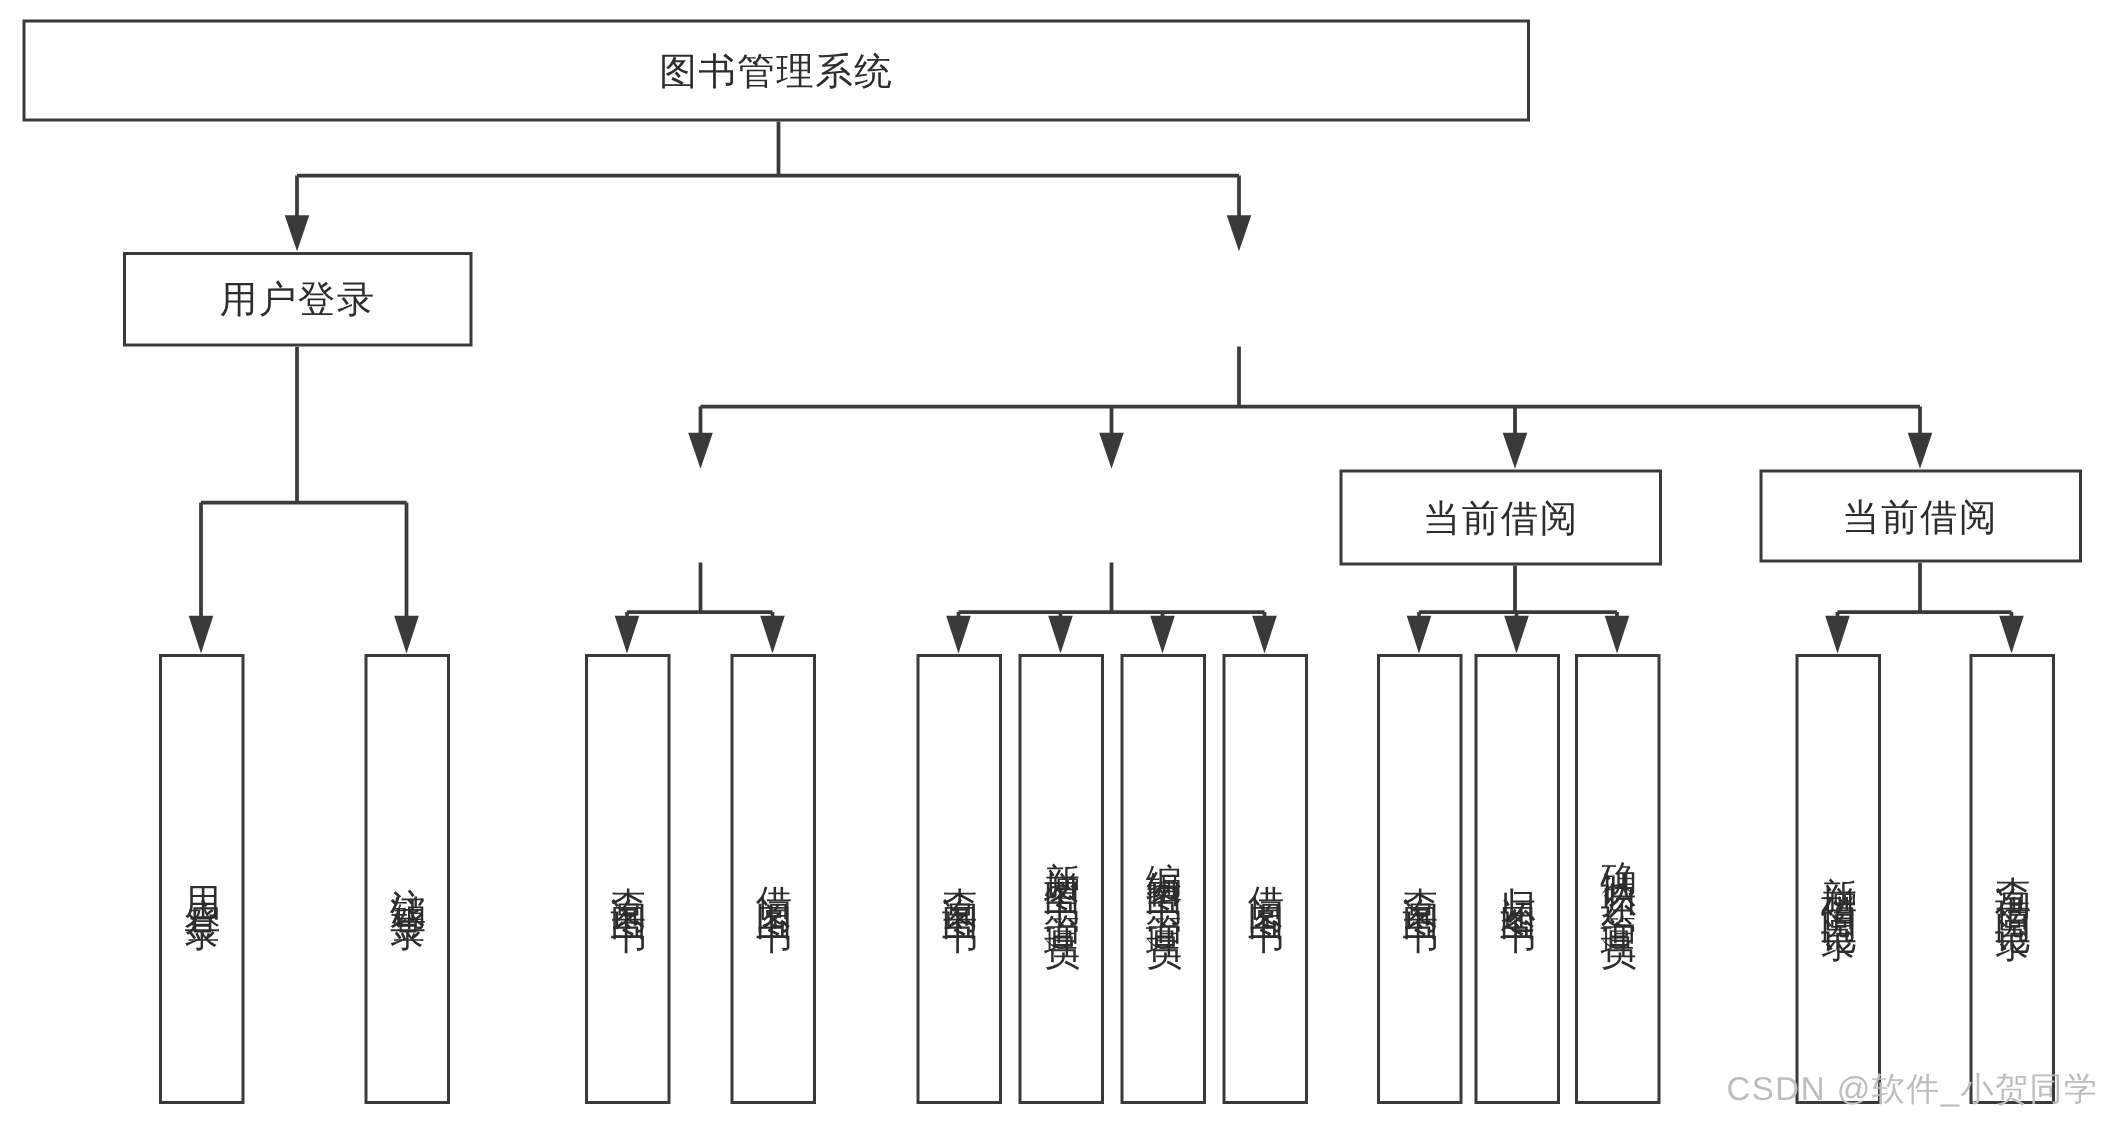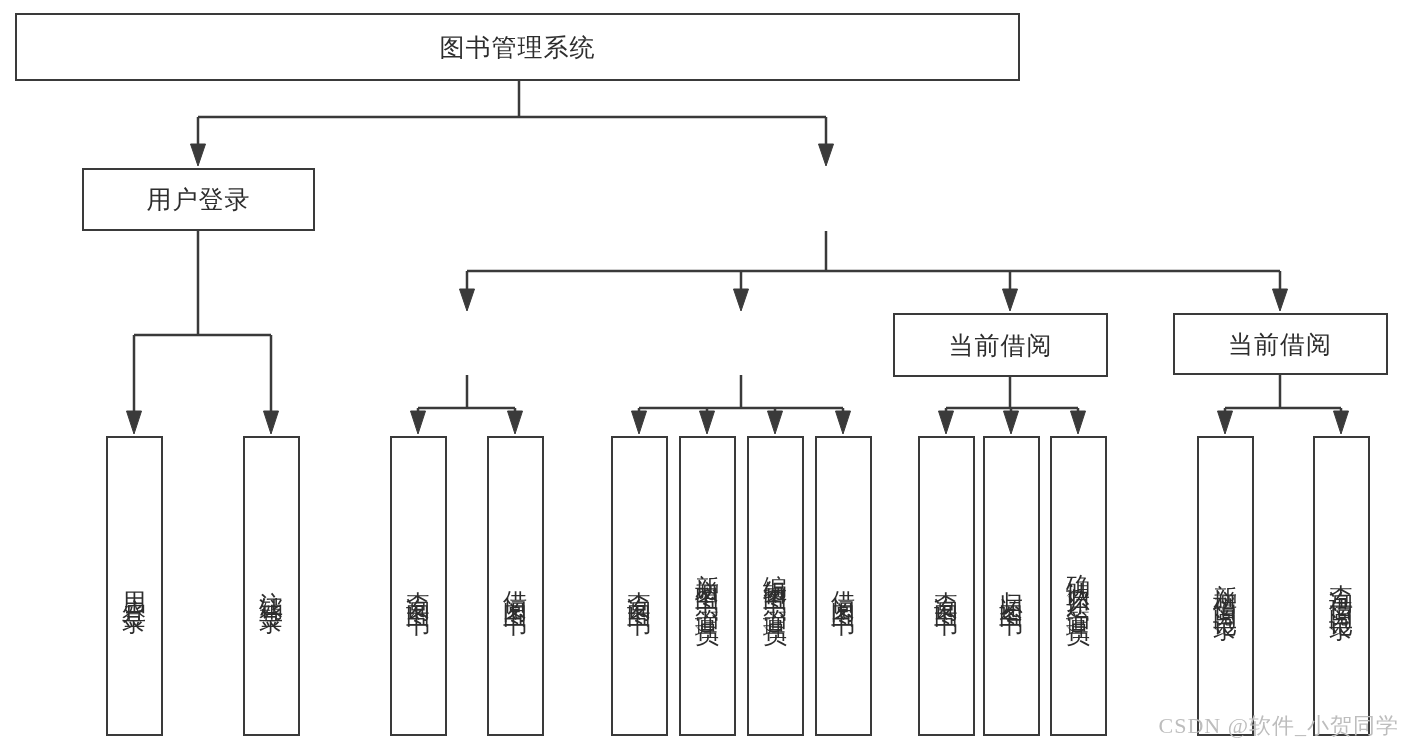--- a/index.html
+++ b/index.html
@@ -28,21 +28,21 @@
   .node.h{font-size:25px;letter-spacing:1px;}
   .node.v{
     top:436px;height:300px;width:57px;
     writing-mode:vertical-rl;text-orientation:mixed;
     font-size:24px;letter-spacing:7px;
     display:flex;align-items:center;justify-content:center;
   }
   .watermark{
     position:absolute;right:6px;bottom:6px;z-index:3;
     font-size:22px;letter-spacing:1px;color:var(--watermark);
-    font-family:Liberation Serif, serif;
+    font-family:Liberation Sans, sans-serif;
   }
 </style>
 </head>
 <body>
 
 <div class="canvas">
 
   <svg class="connectors" width="1405" height="747" viewBox="0 0 1405 747">
 
     <g>

